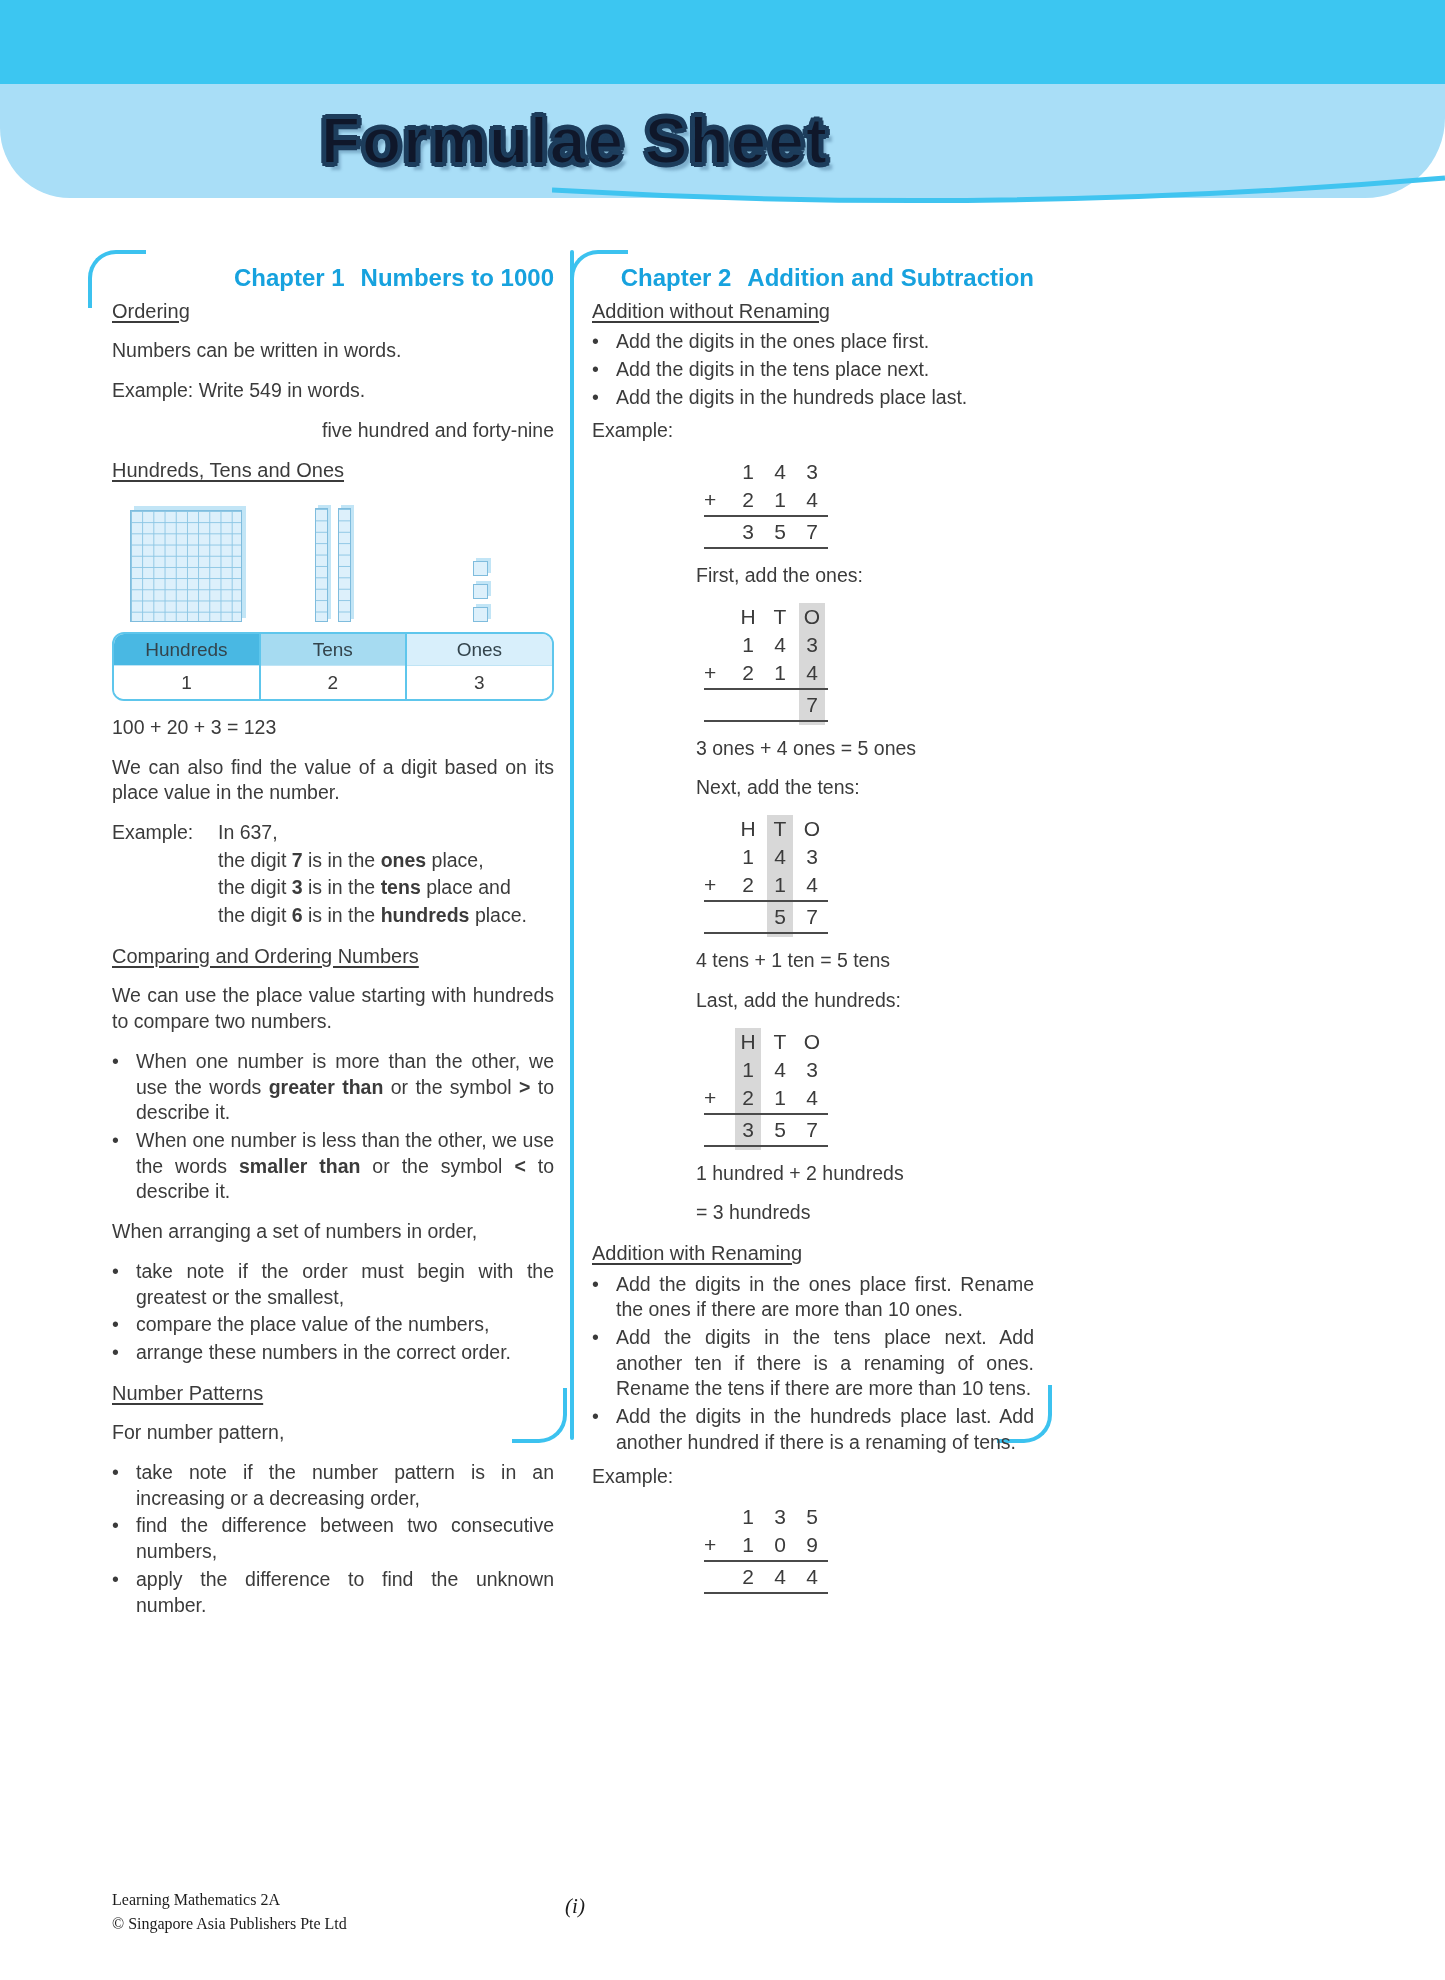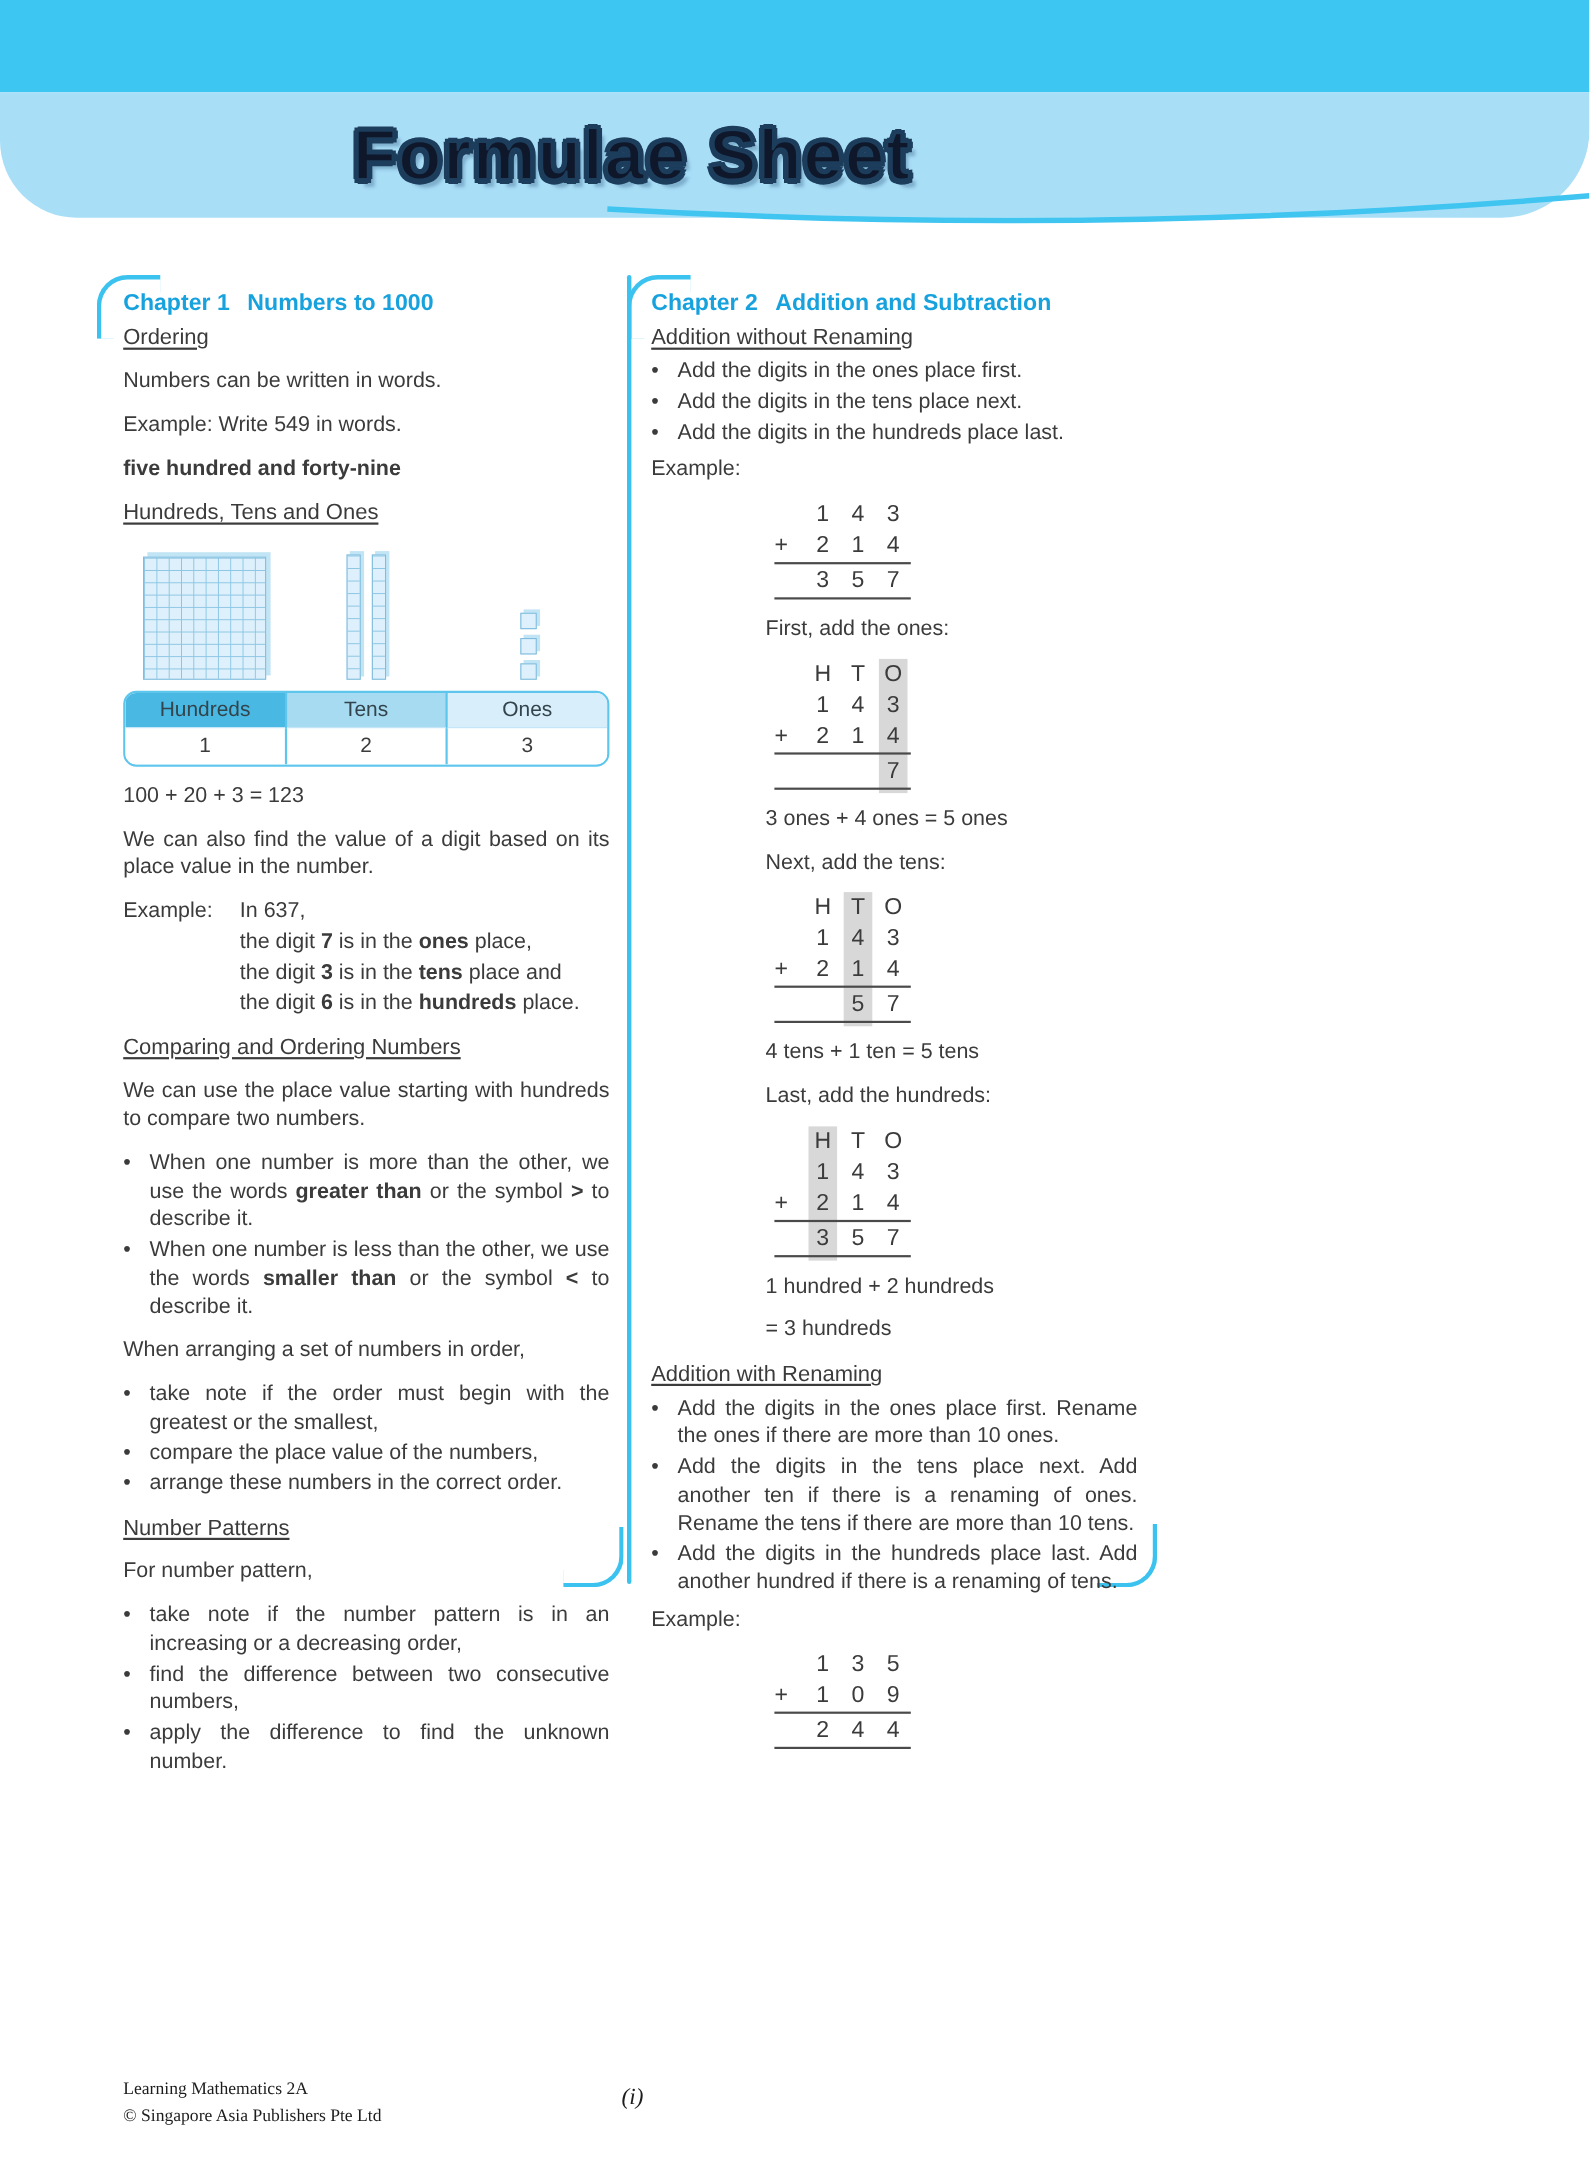--- a/index.html
+++ b/index.html
@@ -21,26 +21,26 @@
   .corner { position:absolute; border:0 solid #3cc2ef; }
   .c-tl { border-left-width:4px; border-top-width:4px; border-top-left-radius:28px; }
   .c-br { border-right-width:4px; border-bottom-width:4px; border-bottom-right-radius:28px; }
   .divider { position:absolute; left:570px; top:250px; width:4px; height:1190px; background:#3cc2ef; border-radius:2px; }
 
   
   .col { position:absolute; top:262px; width:442px; font-size:19.5px; line-height:1.32; }
   .col-left { left:112px; }
   .col-right { left:592px; }
 
-  .chap { font-size:21px; font-weight:bold; color:#17a2de; margin-bottom:4px; }
+  .chap { font-size:24px; font-weight:bold; color:#17a2de; margin-bottom:4px;text-align:right; }
   .chap .chap-label { margin-right:16px; }
   .uhead { font-size:20px; color:#3b3b3b; text-decoration:underline; text-underline-offset:3px; margin:14px 0 5px 0; }
   .p { margin:14px 0; }
   .just { text-align:justify; }
-  .answer { font-weight:bold; text-align:left; margin:6px 0 2px 0; }
+  .answer { font-weight:normal; text-align:right; margin:6px 0 2px 0; }
 
   .bullet { display:flex; margin:2px 0; }
   .b-dot { width:24px; flex:none; }
   .b-text { flex:1; text-align:justify; }
 
   .ex-row { display:flex; margin-top:6px; }
   .ex-label { width:106px; flex:none; }
   .ex-lines { margin-left:106px; }
   .ex-lines p { margin:2px 0; }
 

